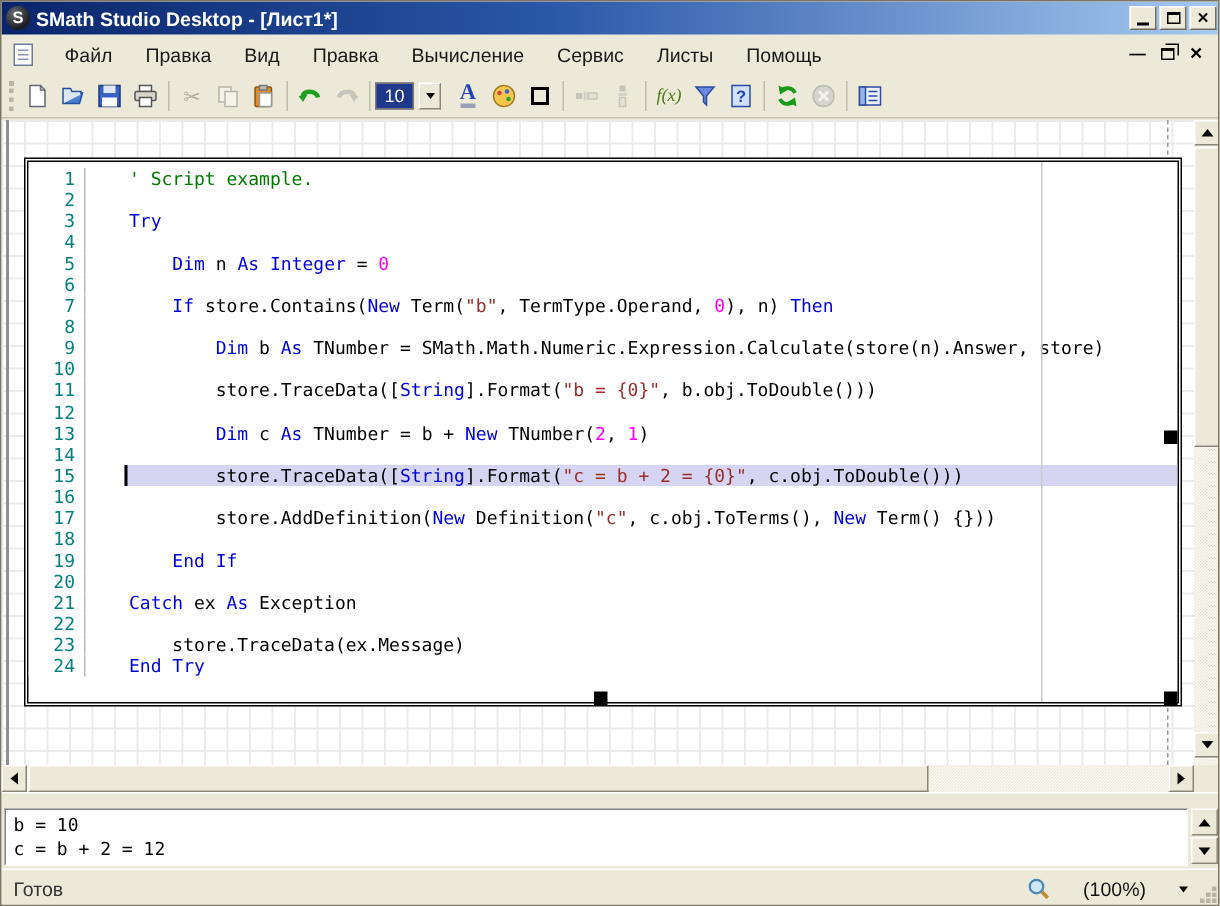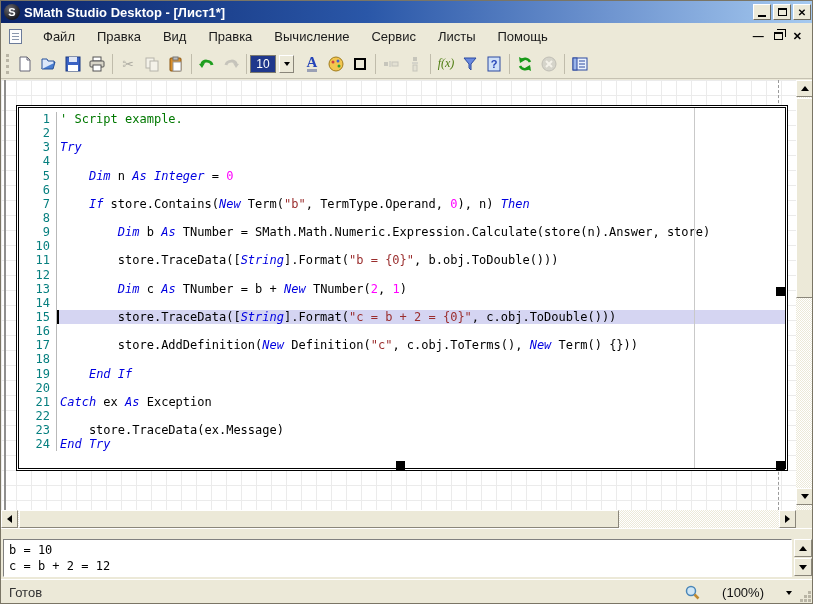--- a/index.html
+++ b/index.html
@@ -59,23 +59,23 @@
   .region-b{left:25px;top:84px;}
   
   .editor{position:absolute;left:15px;top:104px;width:772px;height:366px;
     border:3px double #000;background:#fff;}
   .editor-inner{position:absolute;left:0;top:0;right:0;bottom:0;overflow:hidden;padding-top:4px;}
   .margin-line{position:absolute;left:675px;top:0;bottom:0;width:1px;background:#c9c9c9;}
   .code-line{display:flex;height:14.15px;line-height:14.15px;white-space:pre;
     font-family:"DejaVu Sans Mono",monospace;font-size:12px;}
   .line-num{width:38px;text-align:right;padding-right:6px;color:#067f7f;
     border-right:1px solid #b9b9b9;flex:none;background:#fff;}
-  .line-text{flex:1;padding-left:1px;border-left:2px solid transparent;color:#000;}
+  .line-text{flex:1;padding-left:1px;border-left:2px solid transparent;color:#000;margin-left:26px;}
   .code-line.selected .line-text{background:#d5d5f2;border-left:2px solid #000;}
-  .tk-kw{color:#0000e0;font-style:italic;} .tk-com{color:#007800;} .tk-str{color:#9a2d2d;}
+  .tk-kw{color:#0000e0;} .tk-com{color:#007800;} .tk-str{color:#9a2d2d;}
   .tk-num{color:#ff00ff;} .tk-pl{color:#000;}
   .handle{position:absolute;width:9px;height:9px;background:#000;}
   
   .dither{background-color:#ece9d8;
     background-image:linear-gradient(45deg,#fff 25%,transparent 25%,transparent 75%,#fff 75%),
                      linear-gradient(45deg,#fff 25%,transparent 25%,transparent 75%,#fff 75%);
     background-size:2px 2px;background-position:0 0,1px 1px;}
   .sb-btn{position:absolute;background:#ece9d8;border:1px solid;
     border-color:#fff #8a867a #8a867a #fff;display:flex;align-items:center;justify-content:center;}
   .sb-thumb{position:absolute;background:#ece9d8;border:1px solid;

